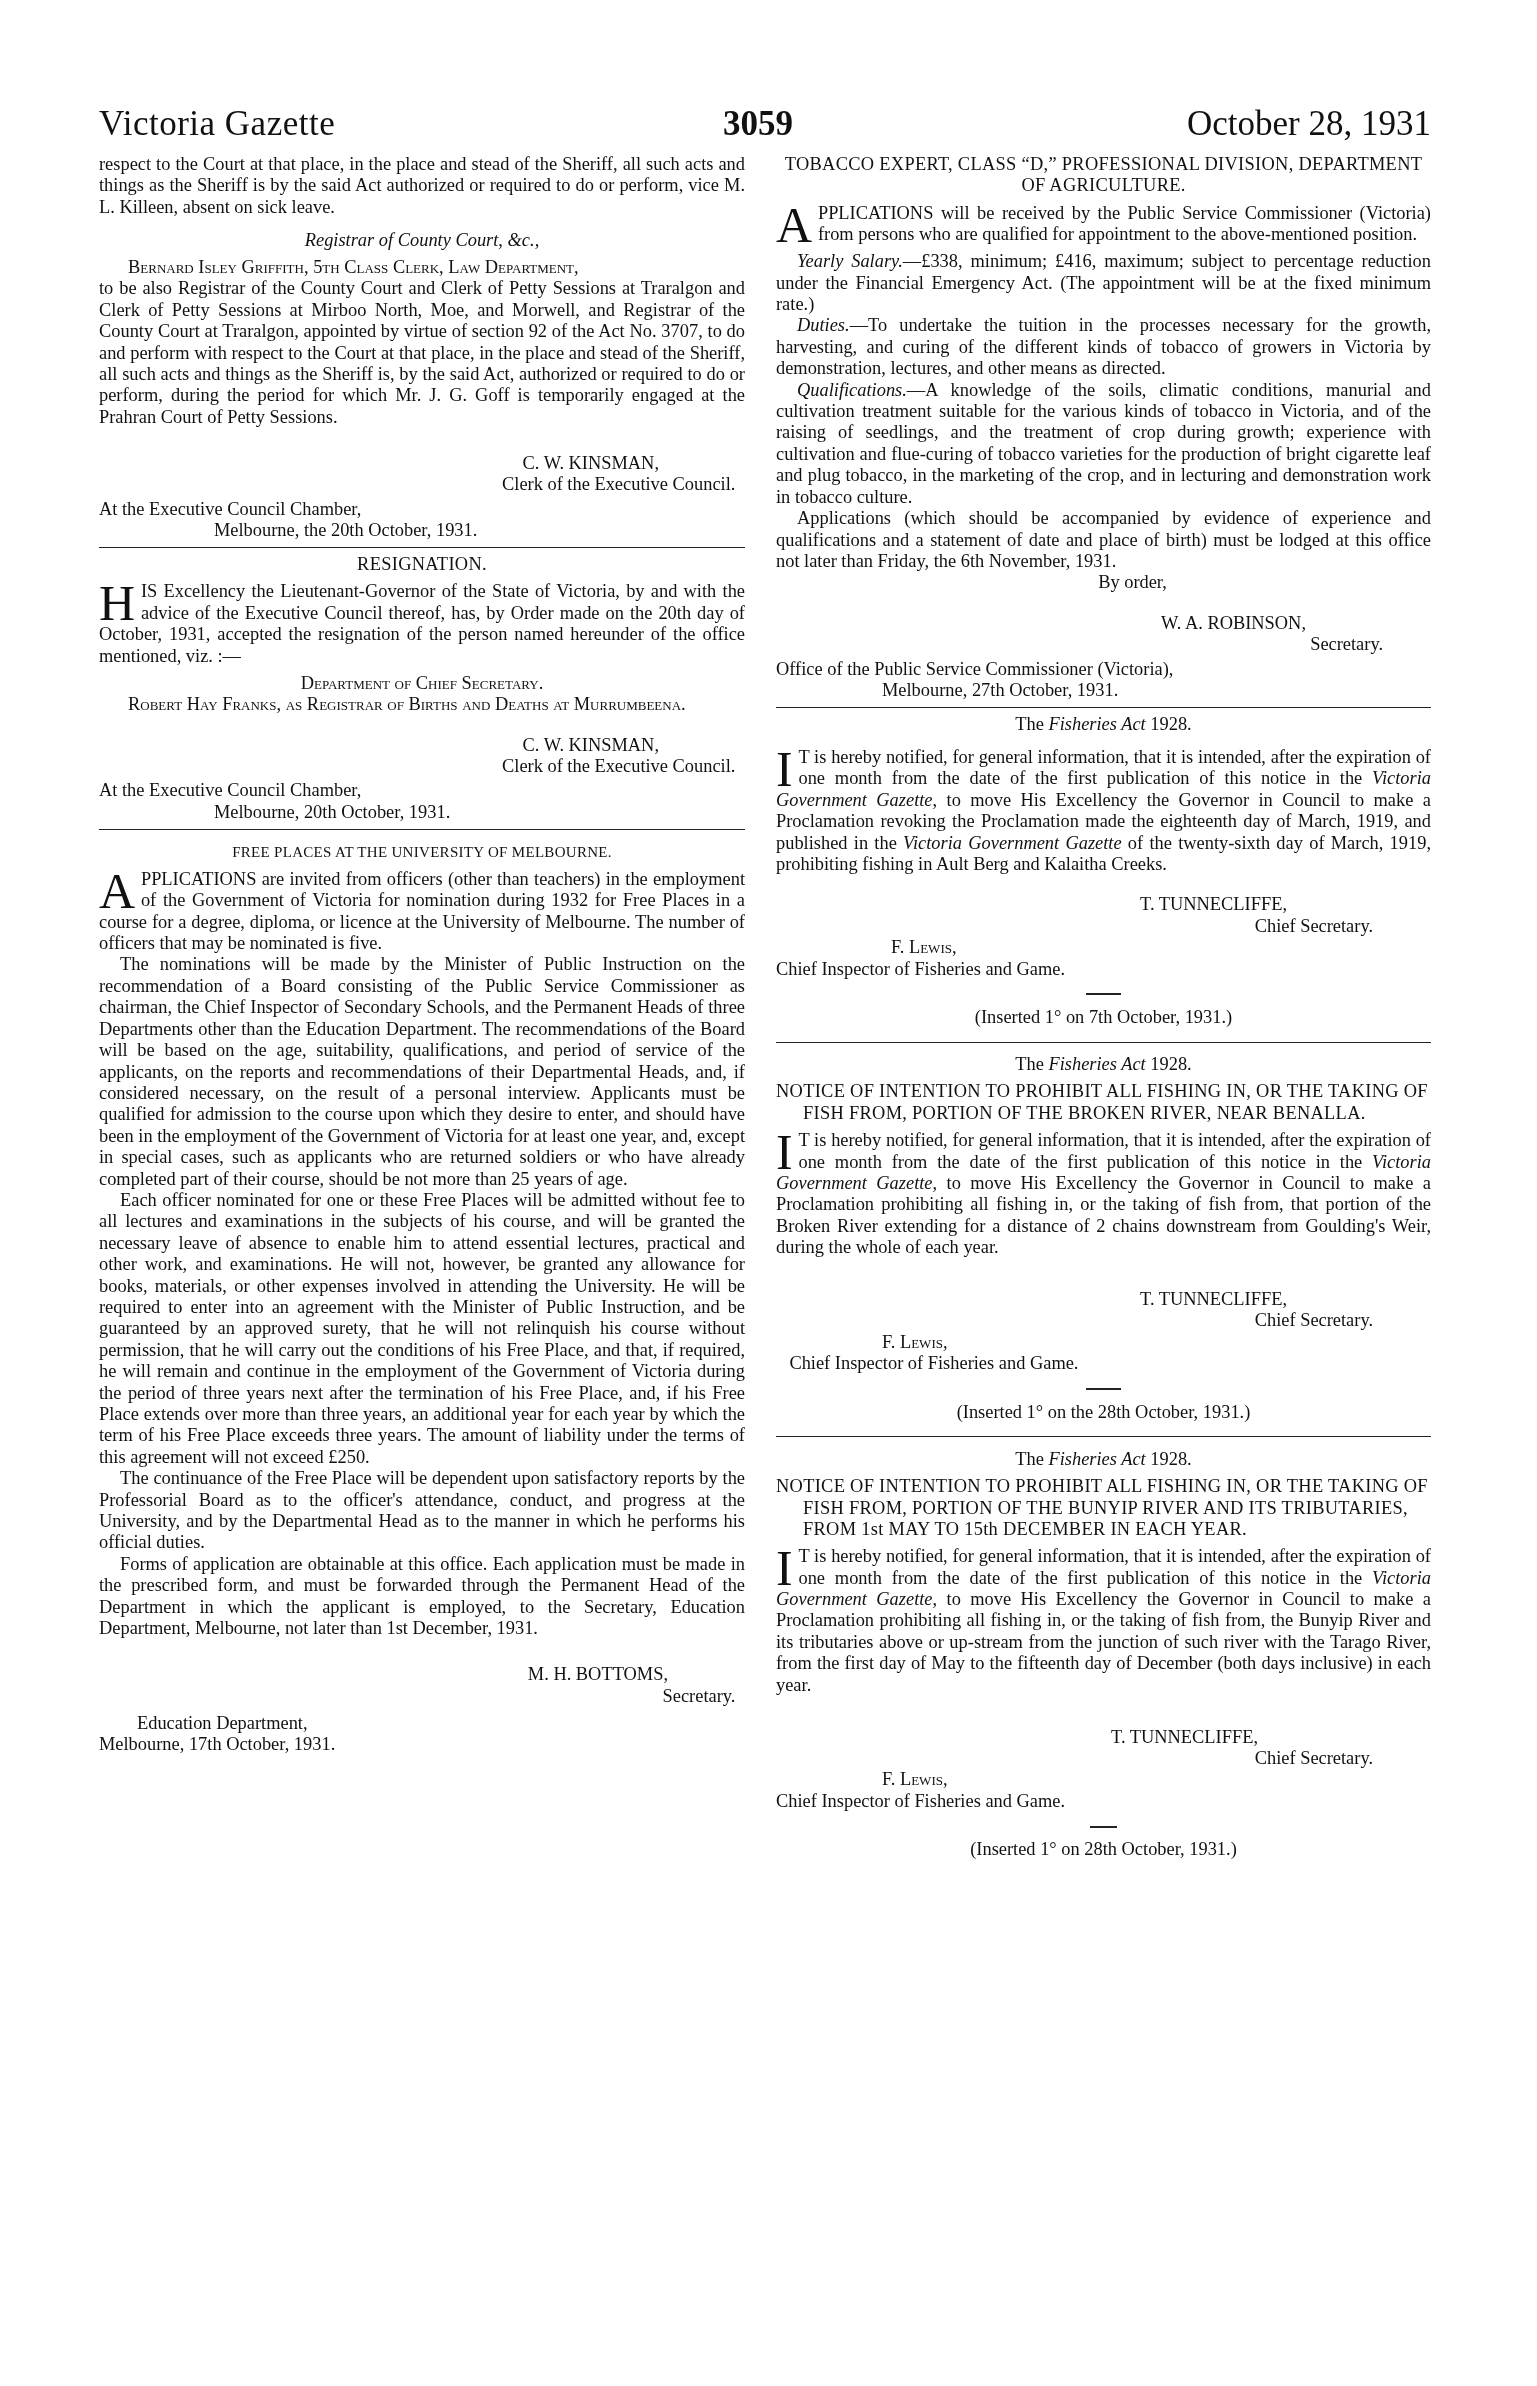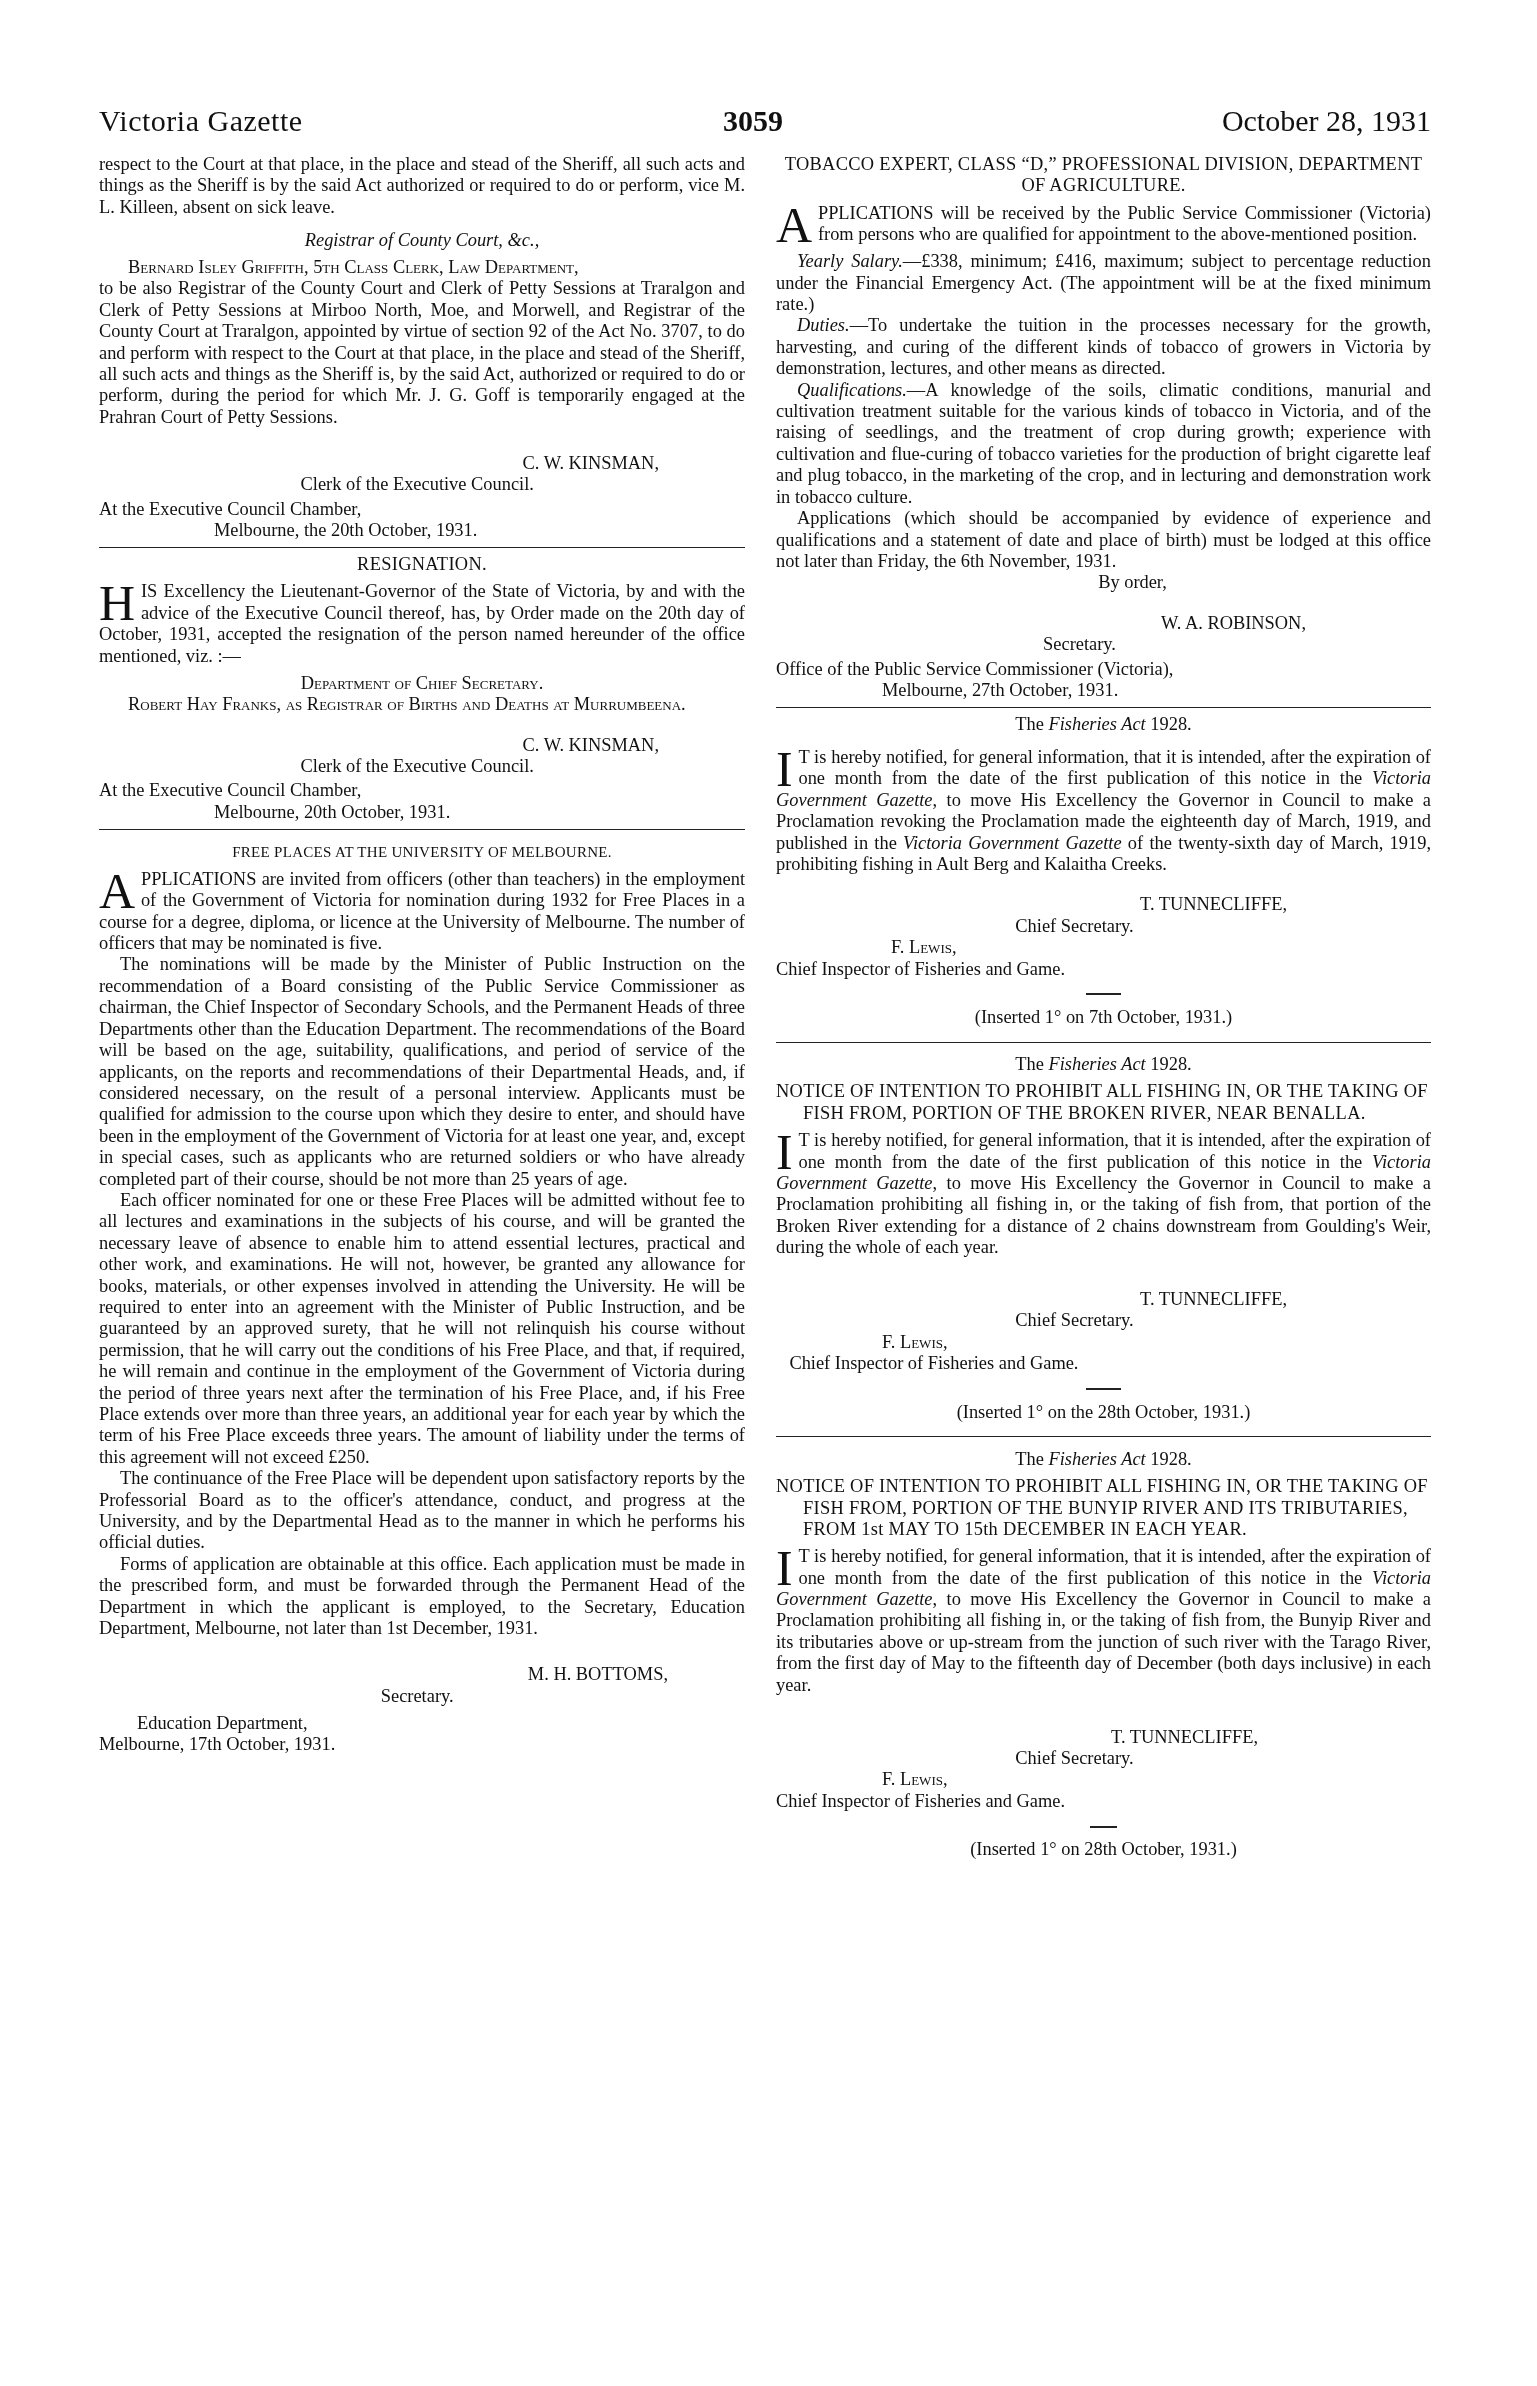--- a/index.html
+++ b/index.html
@@ -3,21 +3,21 @@
 <meta charset="utf-8">
 <style>
   html, body { margin: 0; padding: 0; background: #ffffff; }
   body {
     width: 1537px; height: 2386px; position: relative; overflow: hidden;
     font-family: "Liberation Serif", "DejaVu Serif", serif;
     color: #111111;
   }
   .page-header {
     position: absolute; left: 99px; right: 106px; top: 104px; height: 35px;
-    font-size: 30px;
+    font-size: 35px;
   }
   .page-header .title { position: absolute; left: 0; top: 0; letter-spacing: 0.5px; }
   .page-header .pagenum { position: absolute; left: 624px; top: 0; font-weight: bold; }
   .page-header .date { position: absolute; right: 0; top: 0; }
 
   .col {
     position: absolute; top: 154px; font-size: 18.4px; line-height: 21.4px;
     text-align: justify; hyphens: auto;
   }
   .col.left { left: 99px; width: 646px; }
@@ -26,21 +26,21 @@
   p { margin: 0; }
   .indent { text-indent: 21px; }
   .center { text-align: center; }
   .italic { font-style: italic; }
   .sc { font-variant: small-caps; }
   .hang-in { padding-left: 67px; text-indent: -38px; }
   .heading-caps { text-align: center; letter-spacing: 0.3px; }
   .heading-hang { padding-left: 27px; text-indent: -27px; text-align: left; letter-spacing: 0.3px; }
 
   .sig-name { text-align: right; padding-right: 86px; margin-top: 19px; }
-  .sig-title { text-align: center; padding-right: 9.6px; }
+  .sig-title { text-align: right; padding-right: 9.6px; }
   .place-line { margin-top: 3px; }
   .place-line2 { padding-left: 115px; }
 
   .rule { border: 0; border-top: 1.9px solid #222; margin: 5.8px 0 5.8px 0; }
   .short-rule { width: 35px; border: 0; border-top: 2.9px solid #222; margin: 13.4px auto 11.5px auto; }
 
   .dropcap-para { position: relative; }
   .dropcap {
     float: left; font-size: 50px; line-height: 40px; padding-right: 5.8px; margin-top: 1.9px;
     font-weight: normal;

